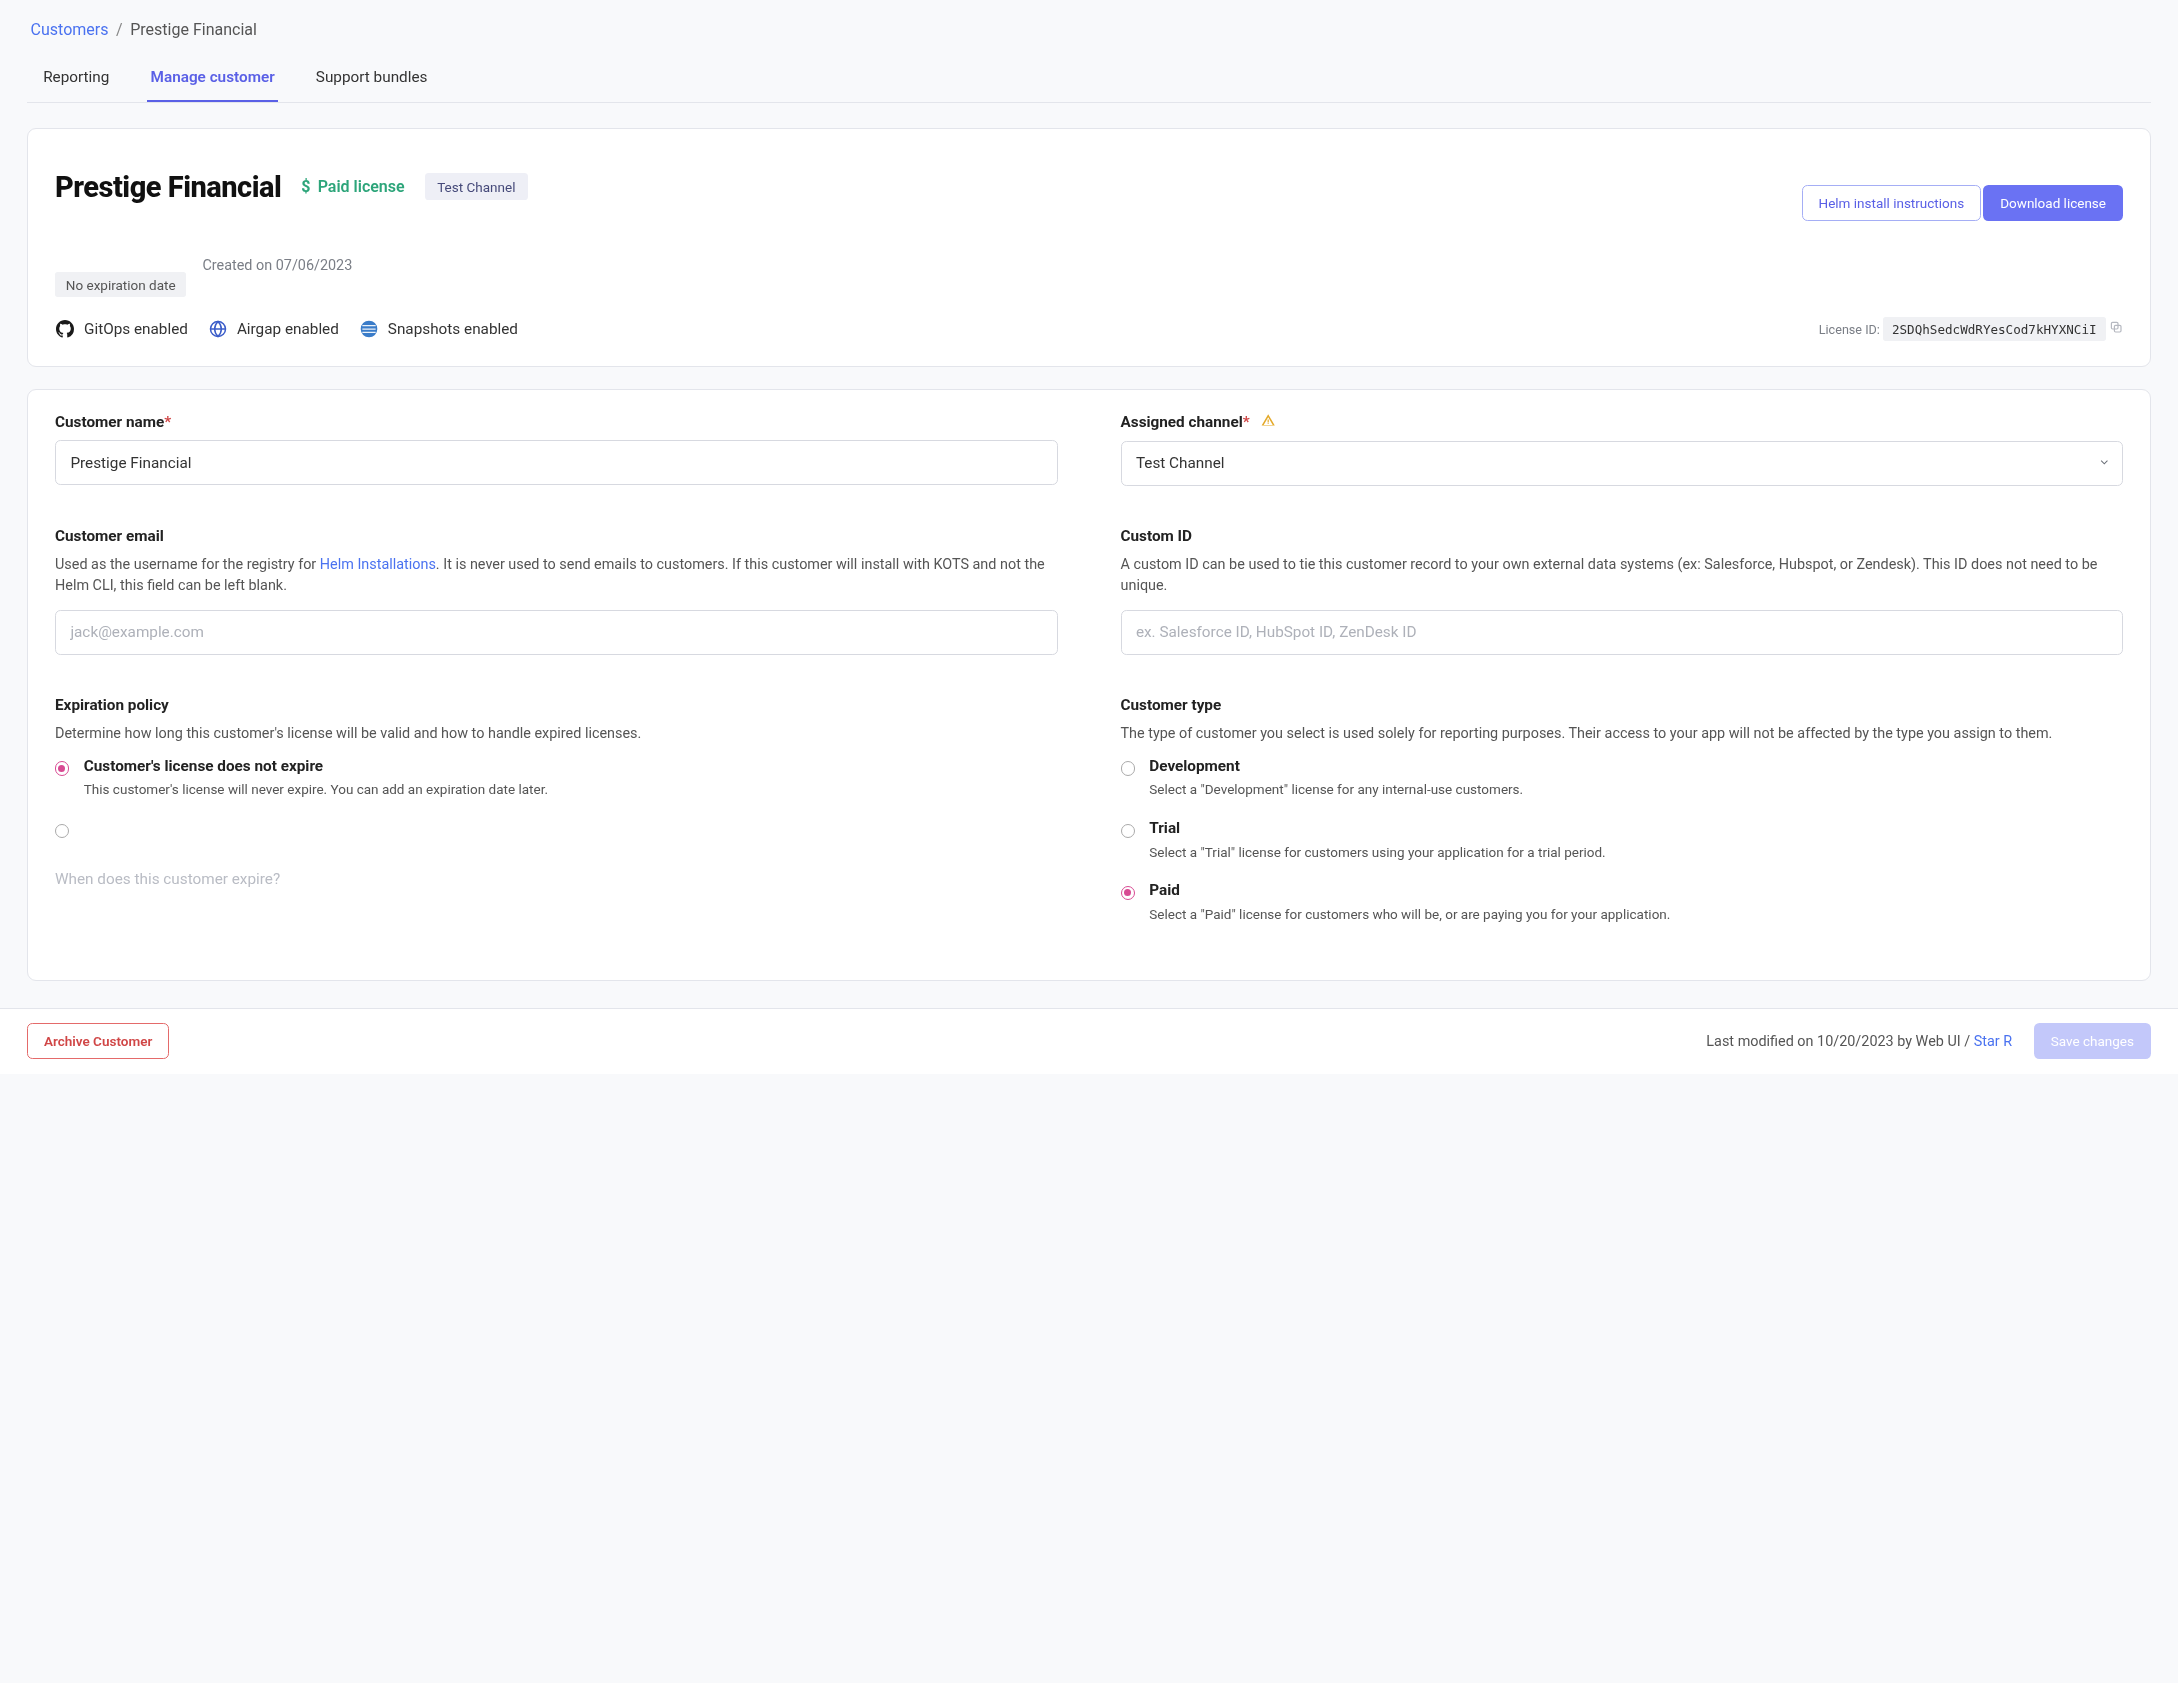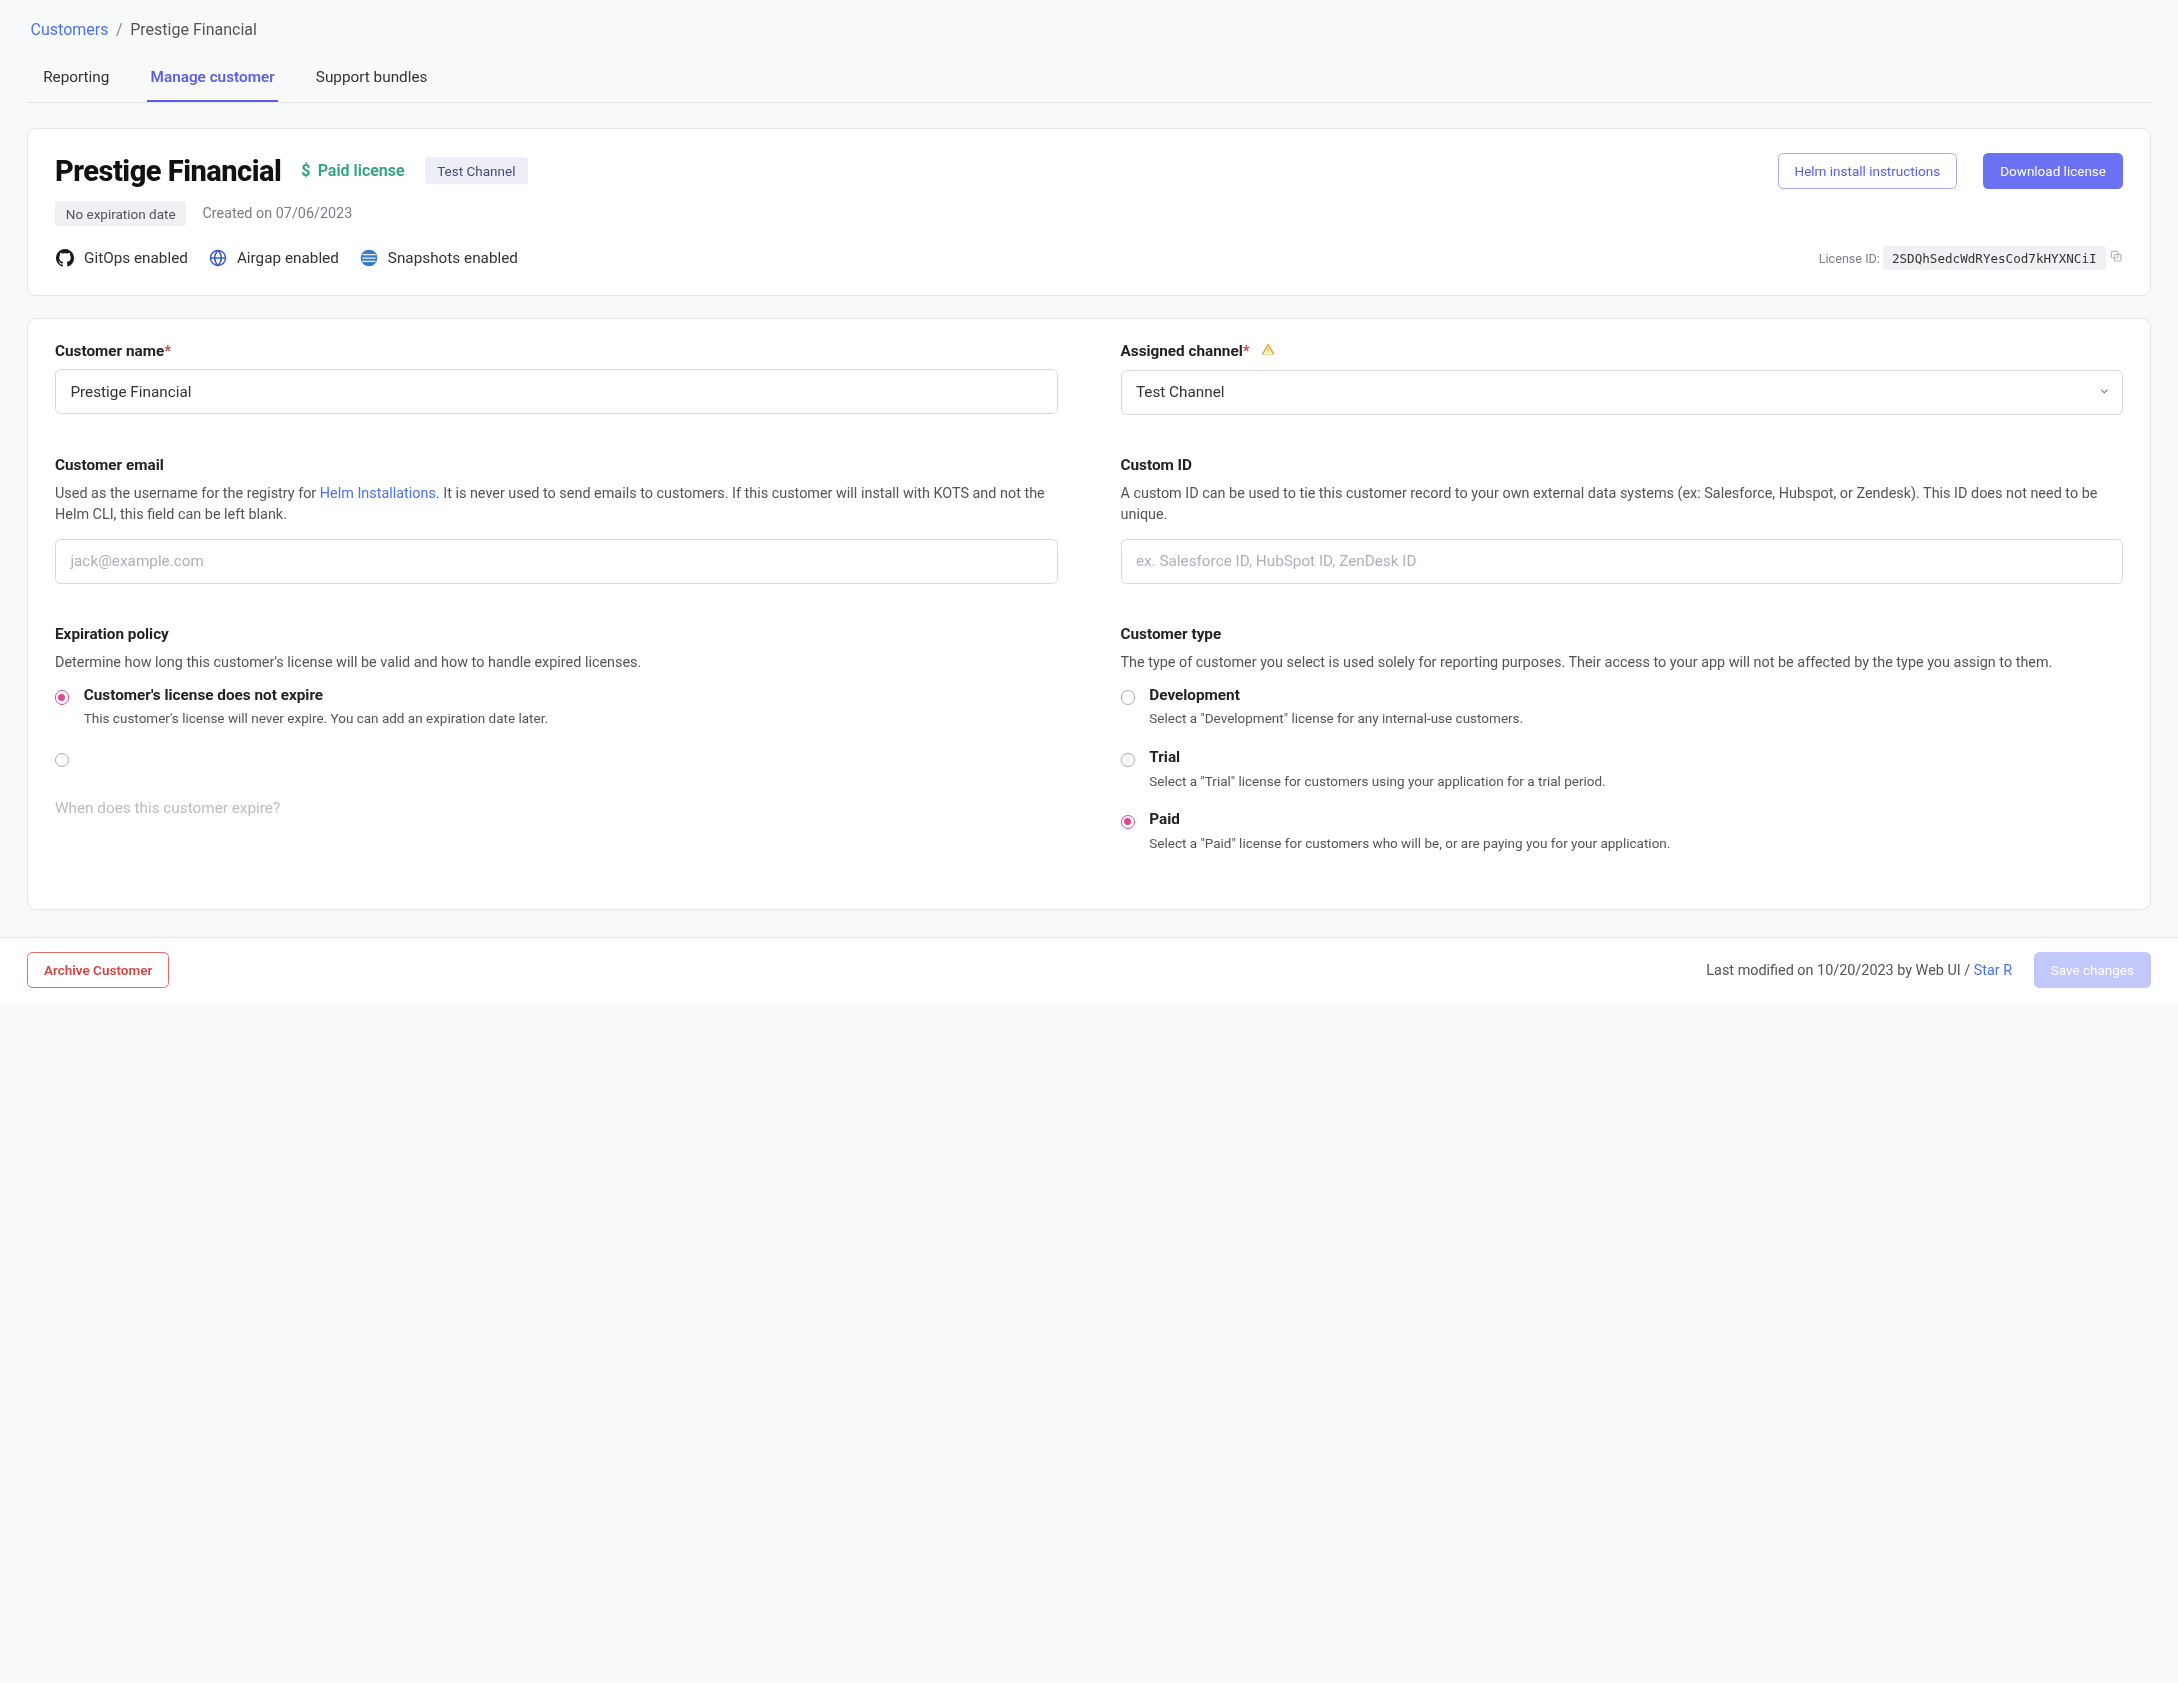--- a/index.html
+++ b/index.html
@@ -72,21 +72,21 @@
       font-size: 16px;
       font-weight: 700;
     }
     .channel-badge {
       background: #eeeff6;
       color: #464a7a;
       padding: 5.4px 12.6px;
       border-radius: 3.6px;
       font-size: 13.5px;
     }
-    .header-actions { display: flex; gap: 26px; }
+    .header-actions { display: flex; gap: 2px; margin-top: 32px; }
     .btn {
       border-radius: 5.4px;
       padding: 9px 16px;
       font-size: 13.5px;
       cursor: pointer;
       border: 0.9px solid transparent;
       font-family: inherit;
       white-space: nowrap;
     }
     .btn-outline-primary {
@@ -117,20 +117,21 @@
       margin-top: 12.6px;
       color: #555;
       font-size: 14.4px;
     }
     .nobadge {
       background: #f0f1f4;
       color: #555;
       padding: 4.5px 10.8px;
       border-radius: 2.7px;
       font-size: 13.5px;
+      margin-top: 39px;
     }
     .created { color: #7a7e86; }
 
     .row3 {
       display: flex;
       align-items: center;
       justify-content: space-between;
       margin-top: 20px;
       flex-wrap: wrap;
       gap: 10.8px;

